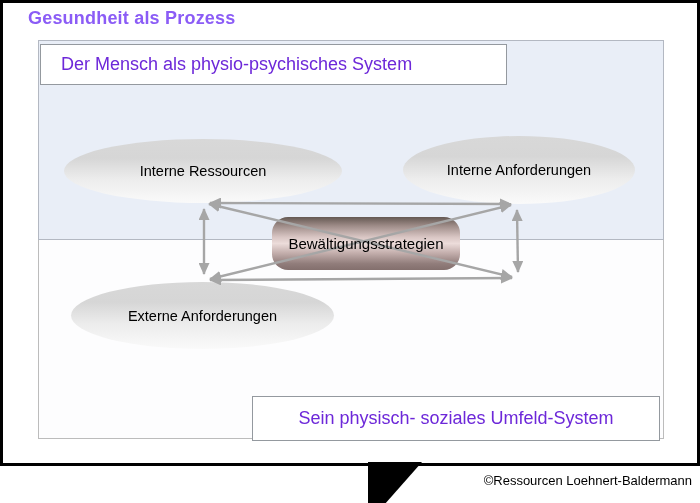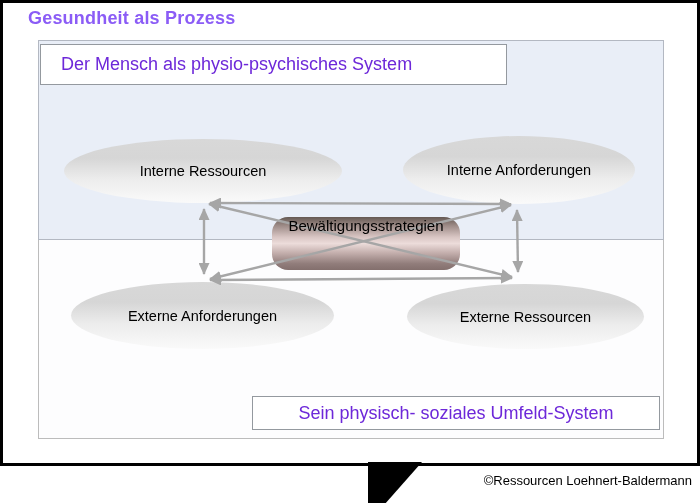--- a/index.html
+++ b/index.html
@@ -60,21 +60,21 @@
     color: #6d28d9;
   }
   .box-upper {
     left: 40px; top: 44px;
     width: 467px; height: 41px;
     padding-left: 20px;
     justify-content: flex-start;
   }
   .box-lower {
     left: 252px; top: 396px;
-    width: 408px; height: 34px;
+    width: 408px; height: 45px;
     justify-content: center;
   }
   .node-ellipse {
     position: absolute;
     border-radius: 50%;
     background: linear-gradient(180deg, #d8d8d8 0%, #d6d6d6 30%, #ececec 62%, #fafafa 100%);
     display: flex;
     align-items: center;
     justify-content: center;
     font-size: 14.5px;
@@ -98,21 +98,21 @@
       #c3aeac 68%,
       #917d7b 88%,
       #836f6d 100%);
     z-index: 3;
   }
   .cylinder-label {
     position: absolute;
     left: 272px; top: 217px;
     width: 188px; height: 53px;
     display: flex;
-    align-items: flex-start;
+    align-items: center;
     justify-content: center;
     font-size: 15px;
     color: #000000;
     z-index: 5;
   }
   .arrows-layer {
     position: absolute;
     left: 0; top: 0;
     width: 700px; height: 466px;
     z-index: 4;
@@ -153,23 +153,20 @@
   </div>
 
   <div class="node-ellipse node-interne-anforderungen">
     <span>Interne Anforderungen</span>
   </div>
 
   <div class="node-ellipse node-externe-anforderungen">
     <span>Externe Anforderungen</span>
   </div>
 
-  <div class="node-ellipse node-externe-ressourcen">
-    <span>Externe Ressourcen</span>
-  </div>
 
   <div class="cylinder"></div>
 
   <svg class="arrows-layer" width="700" height="466" viewBox="0 0 700 466" xmlns="http://www.w3.org/2000/svg">
     <defs>
       <marker id="ah" markerUnits="userSpaceOnUse" markerWidth="13" markerHeight="11" refX="11" refY="5.5" orient="auto-start-reverse">
         <path d="M0,0 L12,5.5 L0,11 z" fill="#a6a6a6"></path>
       </marker>
     </defs>
     <g stroke="#a6a6a6" stroke-width="2.4" fill="none">

